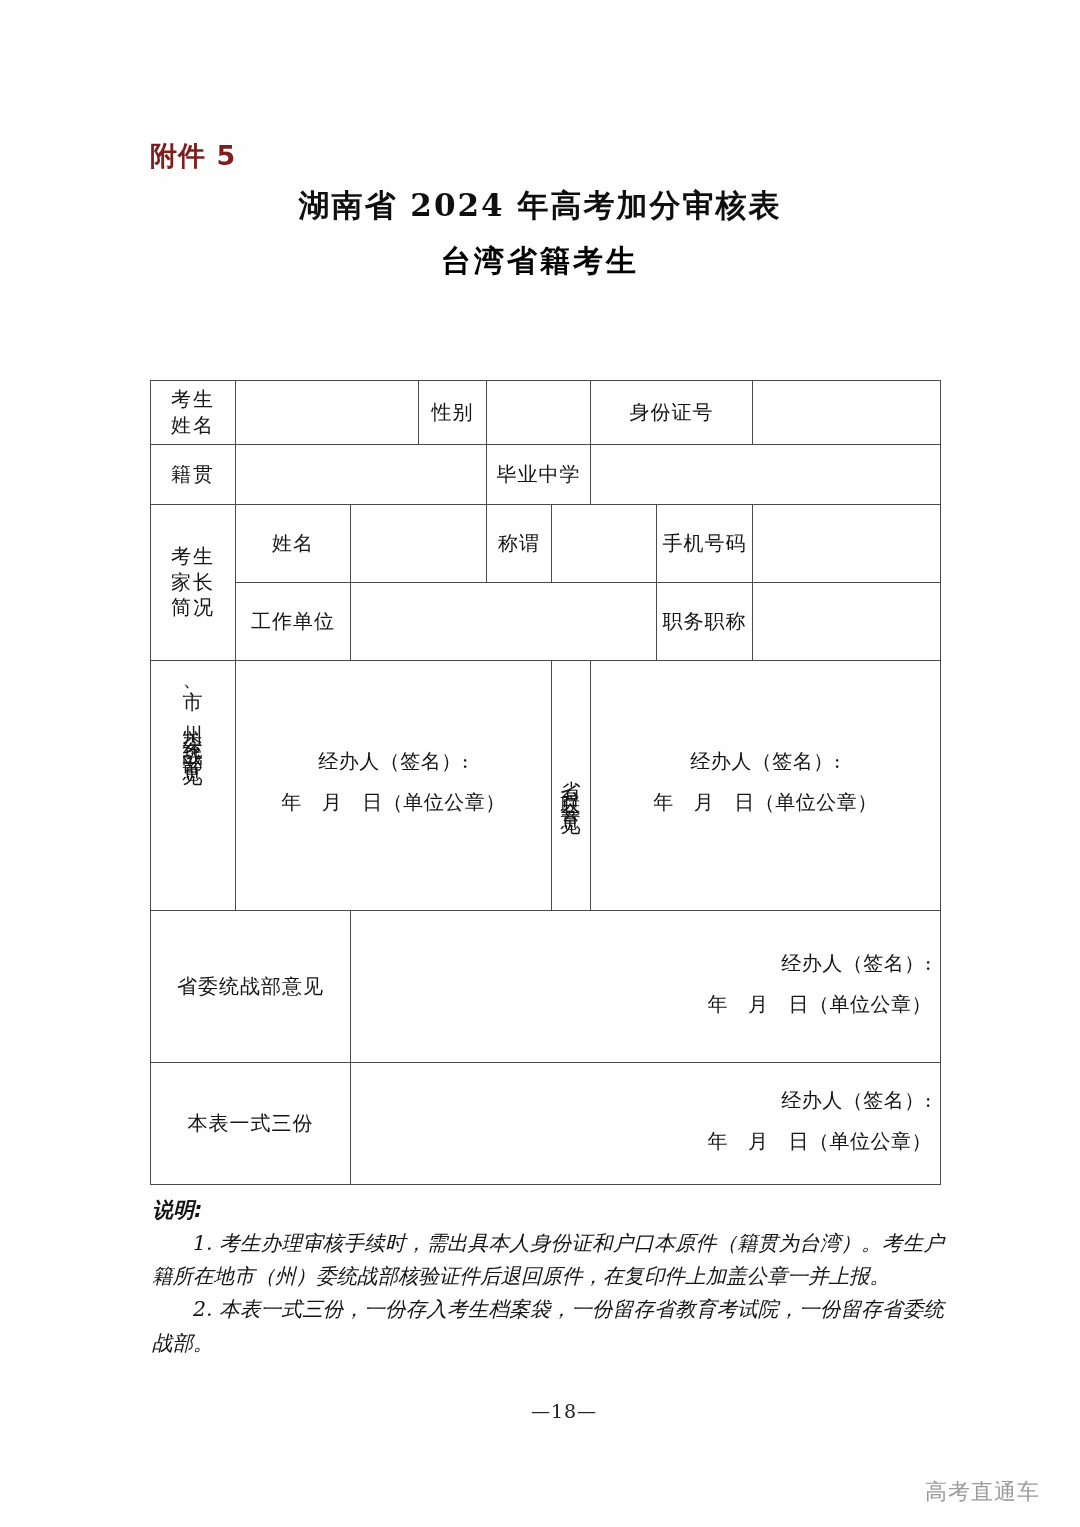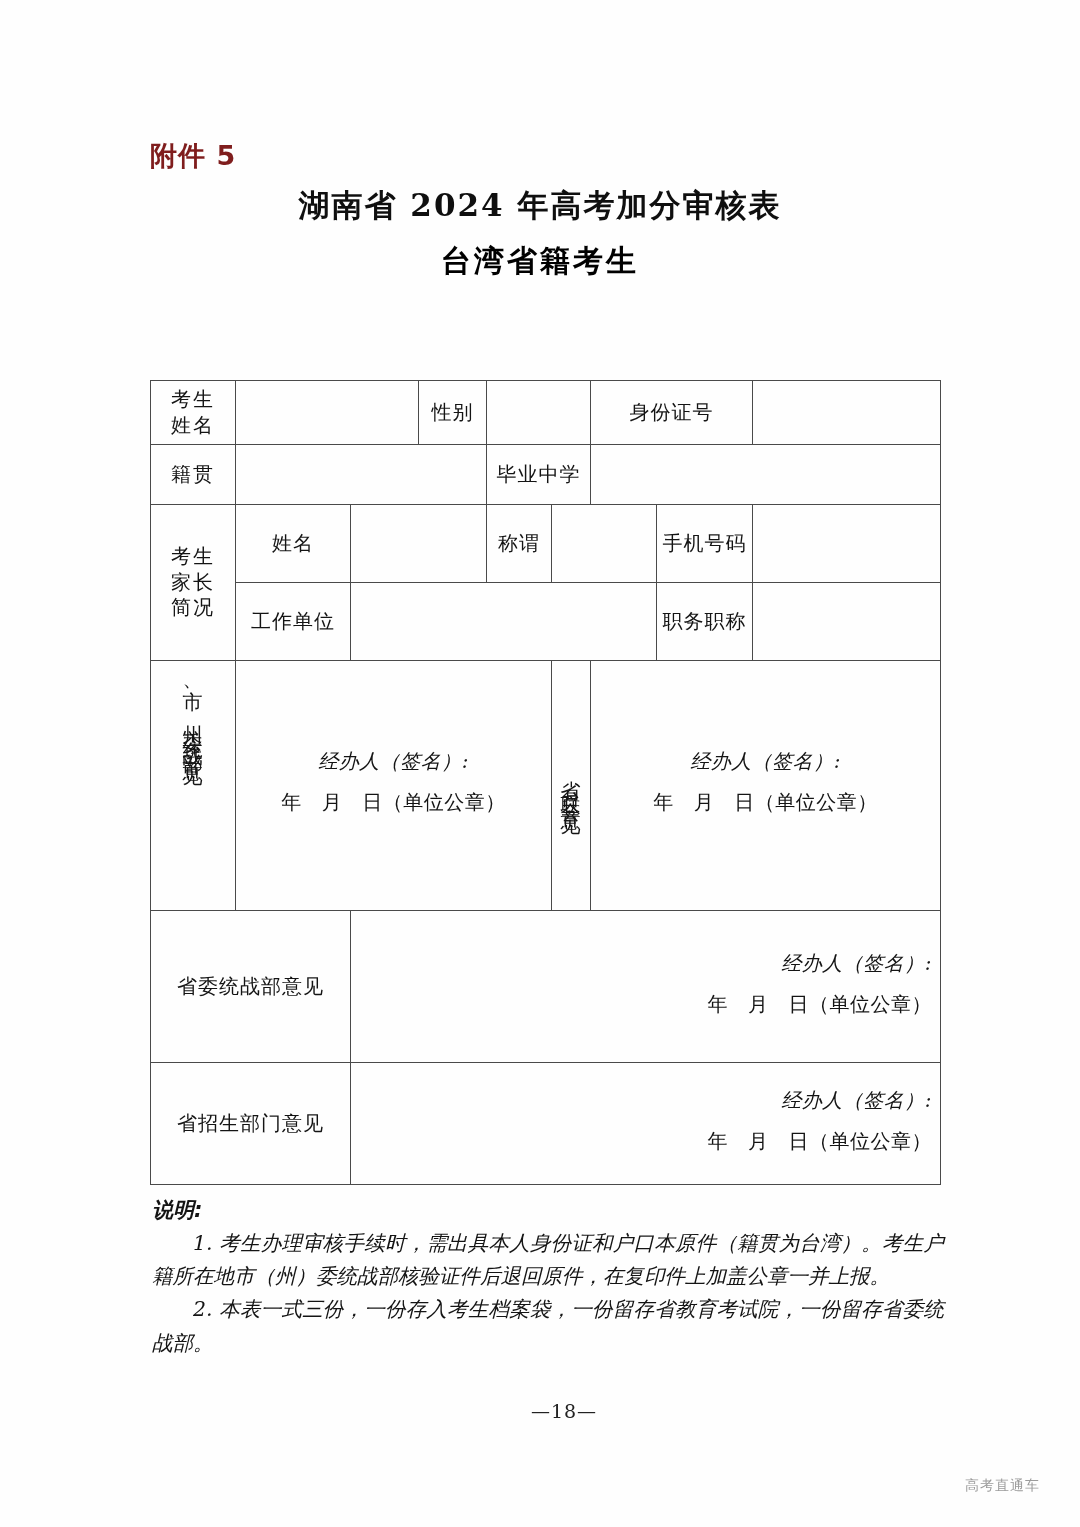--- a/index.html
+++ b/index.html
@@ -124,21 +124,21 @@
 
   
   .sigbox {
     height: 100%;
     display: flex;
     flex-direction: column;
     justify-content: flex-end;
     align-items: center;
     padding-bottom: 8px;
   }
-  .sig-line1 { font-size: 20px; letter-spacing: 0.5px; font-style: italic; }
+  .sig-line1 { font-size: 20px; letter-spacing: 0.5px; }
   .sig-line2 { font-size: 20px; letter-spacing: 0.5px; margin-top: 14px; }
   .sig-line2 .sp { display:inline-block; width: 20px; }
 
   .sigbox-right {
     height: 100%;
     display: flex;
     flex-direction: column;
     justify-content: flex-end;
     align-items: flex-end;
     padding-bottom: 6px;
@@ -165,21 +165,21 @@
     width: 1080px;
     text-align: center;
     font-size: 19px;
     color: #222;
     letter-spacing: 1px;
     padding-left: 48px;
   }
   .watermark {
     position: absolute;
     right: 40px; top: 1477px;
-    font-size: 14px;
+    font-size: 22px;
     color: #9b9b9b;
     letter-spacing: 1px;
     font-family: "DejaVu Sans", "Liberation Sans", sans-serif;
   }
 </style>
 </head>
 <body>
 
 <div class="page">
 
@@ -280,21 +280,21 @@
         <div class="sigbox-right">
           <div class="sig-line1">经办人（签名）:</div>
           <div class="sig-line2">
             <span>年</span><span class="sp"></span><span>月</span><span class="sp"></span><span>日（单位公章）</span>
           </div>
         </div>
       </td>
     </tr>
 
     <tr>
-      <td colspan="2" class="lbl-cell" style="height:122px">省招生部门意见</td>
+      <td colspan="2" class="lbl-cell" style="height:122px">本表一式三份</td>
       <td colspan="7">
         <div class="sigbox-right">
           <div class="sig-line1">经办人（签名）:</div>
           <div class="sig-line2">
             <span>年</span><span class="sp"></span><span>月</span><span class="sp"></span><span>日（单位公章）</span>
           </div>
         </div>
       </td>
     </tr>
   </tbody>

